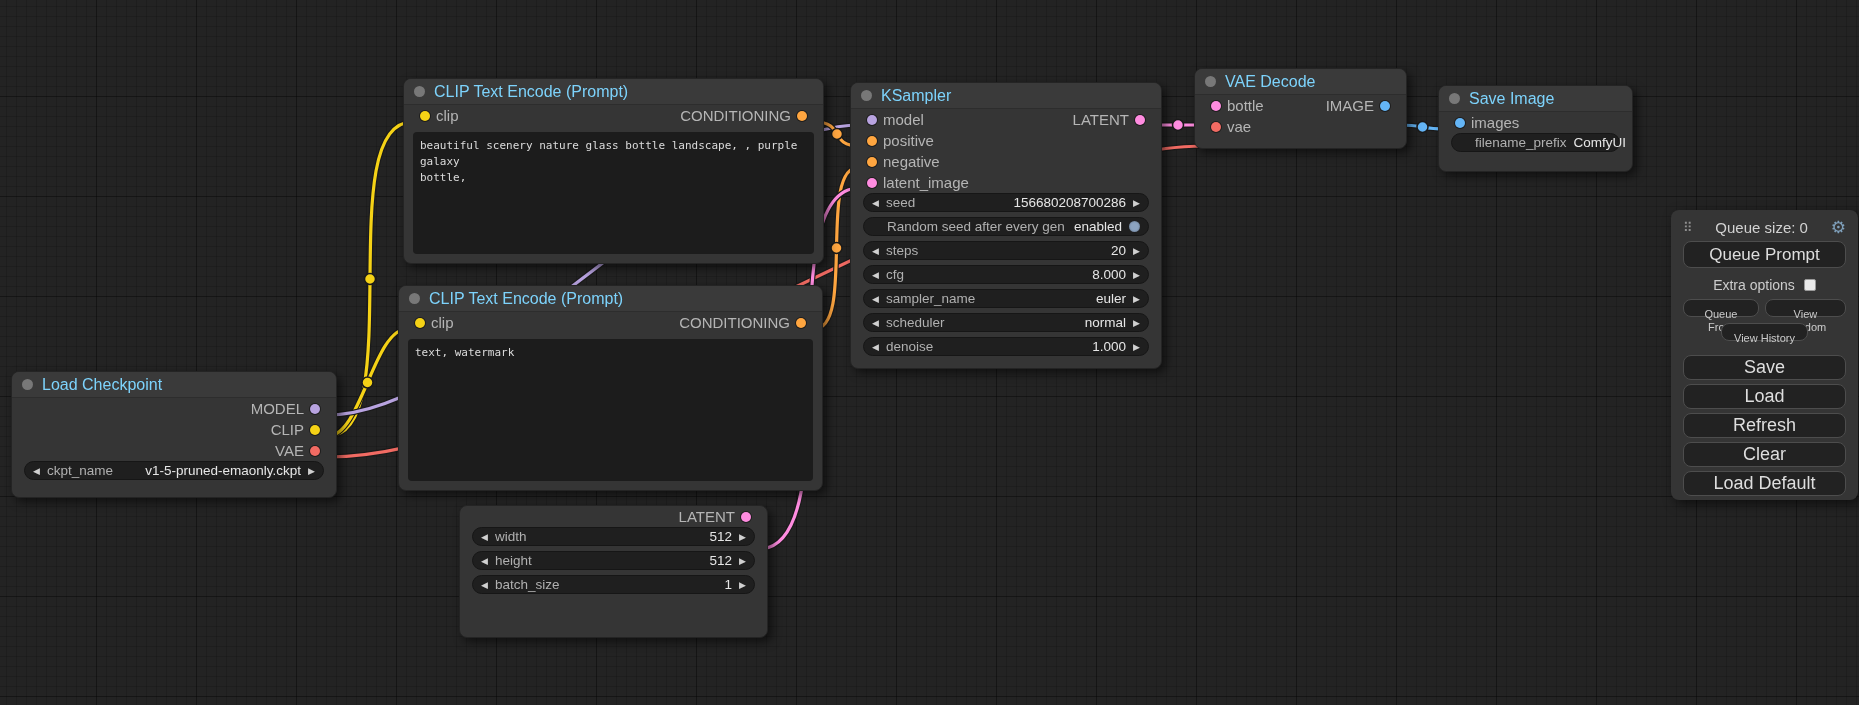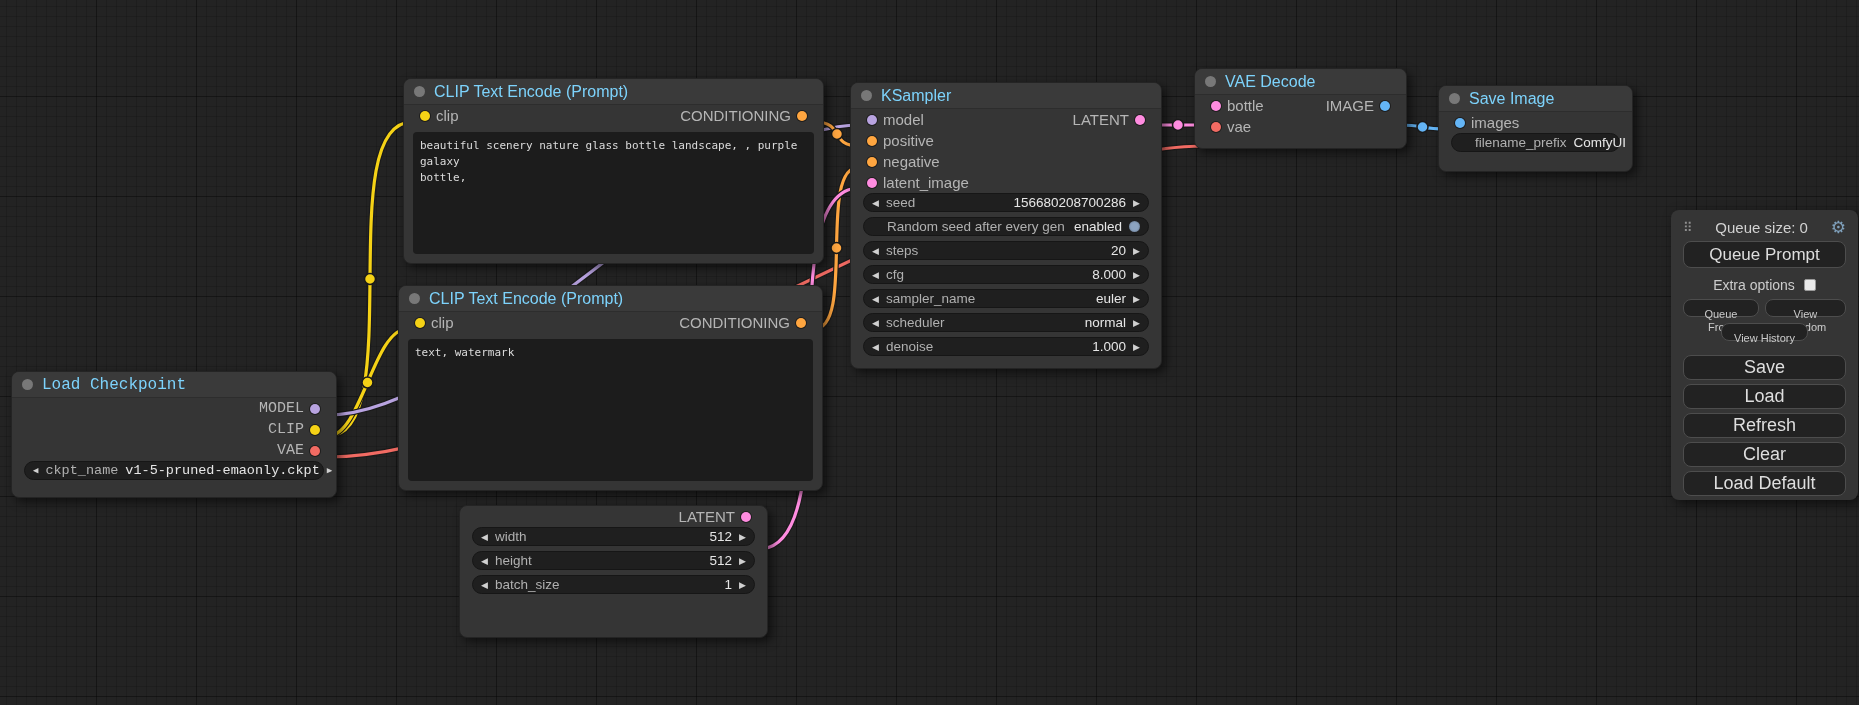--- a/index.html
+++ b/index.html
@@ -99,21 +99,21 @@
       <path d="M 759 549 C 852.6486118423546 549, 765.3513881576454 188, 859 188" class="wire-under"></path>
       <path d="M 759 549 C 852.6486118423546 549, 765.3513881576454 188, 859 188" class="wire" stroke="#ff8ce0"></path>
       <path d="M 1153 125 C 1183 125, 1173 125, 1203 125" class="wire-under"></path>
       <path d="M 1153 125 C 1183 125, 1173 125, 1203 125" class="wire" stroke="#ff8ce0"></path>
       <circle cx="1178" cy="125" r="5.5" fill="#ff8ce0" class="wire-dot"></circle>
       <path d="M 1398 125 C 1428 125, 1417 129, 1447 129" class="wire-under"></path>
       <path d="M 1398 125 C 1428 125, 1417 129, 1447 129" class="wire" stroke="#64b5f6"></path>
       <circle cx="1422.5" cy="127" r="5.5" fill="#64b5f6" class="wire-dot"></circle>
     </svg>
   <div id="node-layer">
-      <div class="node" style="left: 11px; top: 371px; width: 326px; height: 127px; font-family: Liberation Mono, monospace;">
+      <div class="node" style="left: 11px; top: 371px; width: 326px; height: 127px;">
         <div class="node-title">
           <span class="title-dot" style="background: rgb(120, 120, 120);"></span>
           <span class="title-text">Load Checkpoint</span>
         </div>
         <div class="slot-row">
           <span class="slot"></span>
           <span class="slot">
             <span>MODEL</span>
             <span class="slot-dot" style="background: rgb(184, 163, 224);"></span>
           </span>

